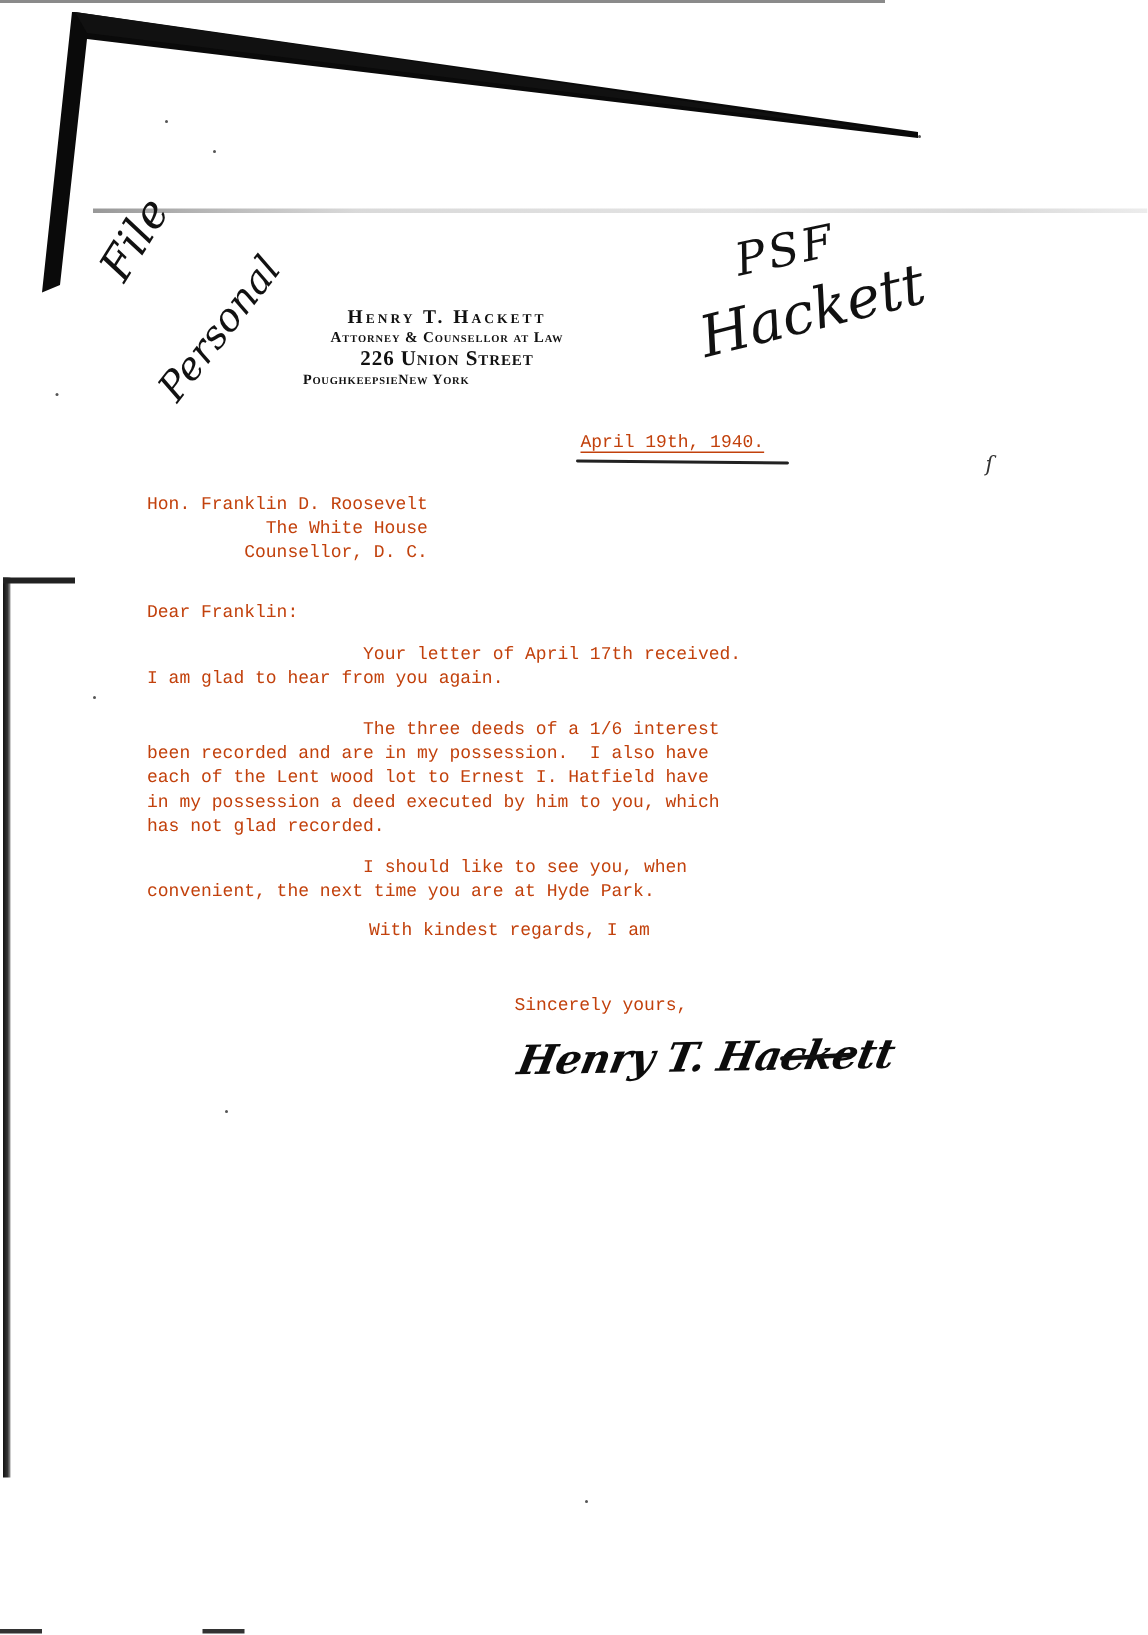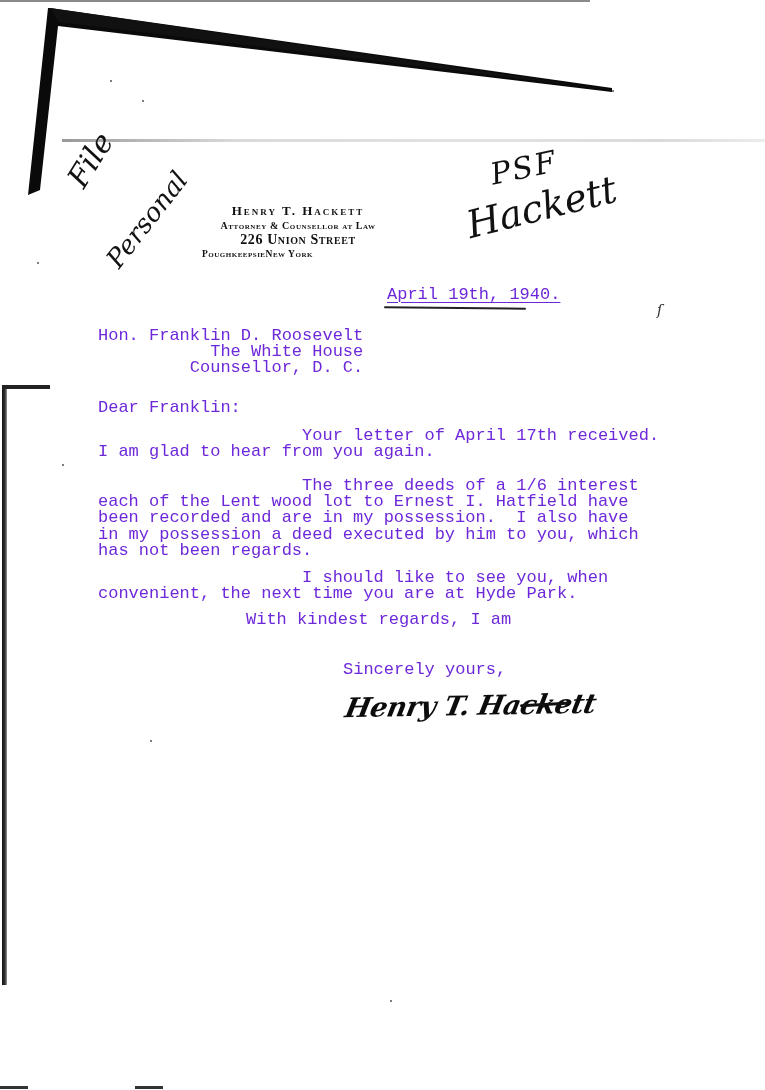--- a/index.html
+++ b/index.html
@@ -35,22 +35,22 @@
     .lh-name { font-size: 13px; letter-spacing: 2px; font-weight: bold; line-height: 16px; }
     .lh-title { font-size: 10px; letter-spacing: 0.6px; font-weight: bold; line-height: 14px; white-space: nowrap; }
     .lh-street { font-size: 14px; letter-spacing: 0.6px; font-weight: bold; line-height: 14px; }
     .lh-city {
       display: flex; justify-content: flex-start; padding: 0 4px;
       font-size: 9.5px; letter-spacing: 0.5px; font-weight: bold; line-height: 14px;
     }
 
     
     .typed {
-      position: absolute; font-family: "Liberation Mono", monospace; font-size: 17px;
-      line-height: 16.2px; color: #6d28d9; white-space: pre;
+      position: absolute; font-family: "Liberation Mono", monospace; font-size: 12px;
+      line-height: 16.2px; color: #c2410c; white-space: pre;
     }
     .date {
       left: 387px; top: 287px; text-decoration: underline; text-decoration-thickness: 1px;
       text-underline-offset: 3px;
     }
     .date-underline {
       position: absolute; left: 384px; top: 307px; width: 142px; height: 2px;
       background: #222; transform: rotate(0.6deg); border-radius: 1px;
     }
     .addr { left: 98px; top: 328px; text-align: right; }
@@ -119,21 +119,21 @@
 <div class="typed date">April 19th, 1940.</div>
 <div class="date-underline"></div>
 <div class="right-mark">ſ</div>
 
 <div class="typed addr"><div>Hon. Franklin D. Roosevelt</div><div>The White House</div><div>Counsellor, D. C.</div></div>
 
 <div class="typed salutation">Dear Franklin:</div>
 
 <div class="typed para p1"><div>                    Your letter of April 17th received.</div><div>I am glad to hear from you again.</div></div>
 
-<div class="typed para p2"><div>                    The three deeds of a 1/6 interest</div><div>each of the Lent wood lot to Ernest I. Hatfield have</div><div>been recorded and are in my possession.  I also have</div><div>in my possession a deed executed by him to you, which</div><div>has not been regards.</div></div>
+<div class="typed para p2"><div>                    The three deeds of a 1/6 interest</div><div>been recorded and are in my possession.  I also have</div><div>each of the Lent wood lot to Ernest I. Hatfield have</div><div>in my possession a deed executed by him to you, which</div><div>has not glad recorded.</div></div>
 
 <div class="typed para p3"><div>                    I should like to see you, when</div><div>convenient, the next time you are at Hyde Park.</div></div>
 
 <div class="typed closing1">With kindest regards, I am</div>
 <div class="typed closing2">Sincerely yours,</div>
 
 <div class="signature">Henry T. Hackett</div>
 <div class="sig-tail"></div>
 
 <div class="speck" style="left:110px;top:80px;"></div>

